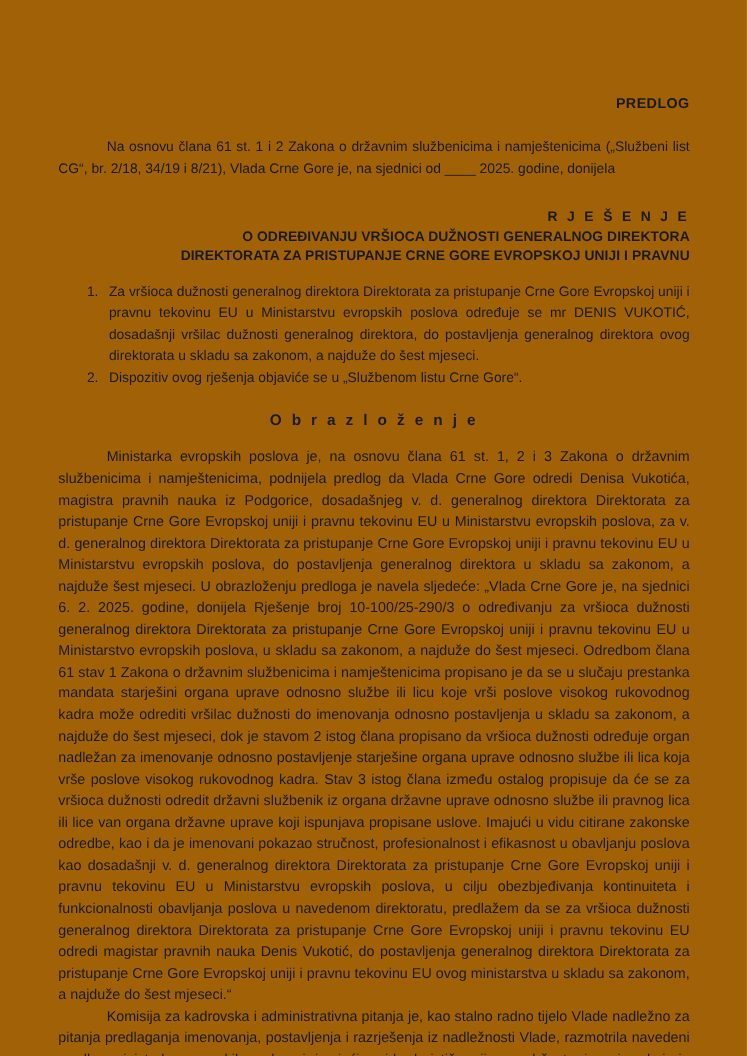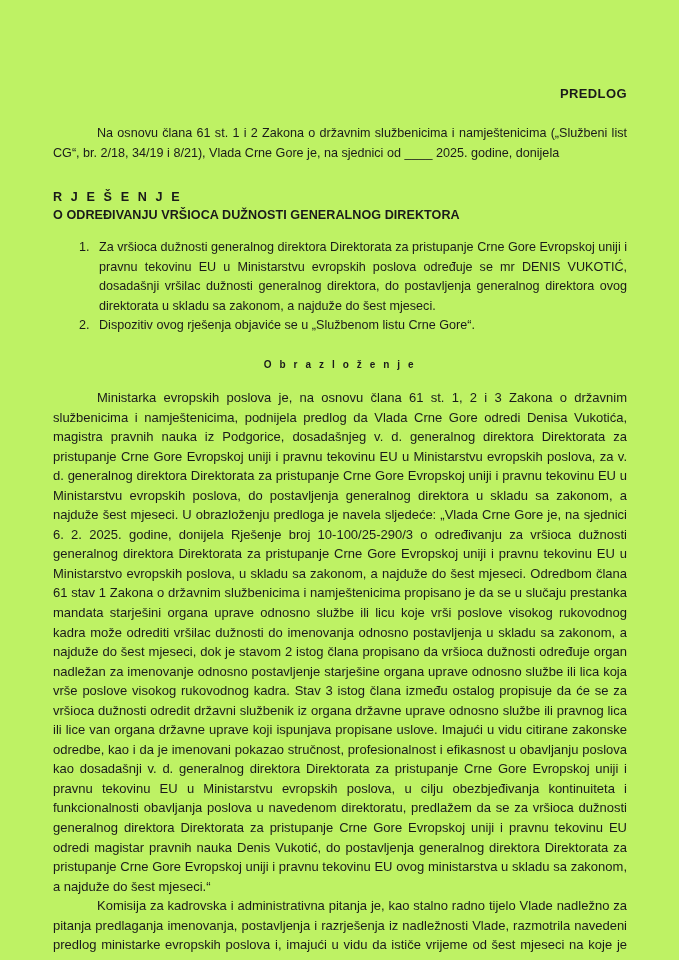--- a/index.html
+++ b/index.html
@@ -13,21 +13,21 @@
     overflow: hidden;
     font-family: "Liberation Sans", sans-serif;
     color: #1a1a1a;
     -webkit-font-smoothing: antialiased;
   }
 
   .page {
     position: relative;
     width: 679px;
     height: 960px;
-    background: #bef264;
+    background: #a16207;
     box-sizing: border-box;
     padding: 0 52px 0 53px;
   }
 
   .spacer-top { height: 86px; }
 
   .doc-label {
     text-align: right;
     font-size: 13px;
     font-weight: bold;
@@ -40,21 +40,21 @@
     margin: 21px 0 14px 0;
     font-size: 12.6px;
     line-height: 20px;
     text-align: justify;
     text-indent: 44px;
     hyphens: none;
   }
 
   .title-block {
     margin: 26px 0 0 0;
-    text-align: left;
+    text-align: right;
     font-weight: bold;
     font-size: 12.6px;
     line-height: 17.5px;
   }
   .title-main {
     letter-spacing: 2.6px;
     display: block;
   }
   .title-sub {
     display: block;
@@ -73,21 +73,21 @@
     padding-left: 6px;
     margin: 0;
   }
   ol.dispositive li + li { margin-top: 0px; }
   .b { font-weight: normal; }
 
   .section-heading {
     margin: 20px 0 0 0;
     text-align: center;
     font-weight: bold;
-    font-size: 10px;
+    font-size: 14px;
     letter-spacing: 2.6px;
     line-height: 17px;
   }
 
   .body-para {
     margin: 15px 0 0 0;
     font-size: 13px;
     line-height: 19.55px;
     text-align: justify;
     text-indent: 44px;
@@ -101,20 +101,21 @@
 
   <div class="spacer-top"></div>
 
   <div class="doc-label">PREDLOG</div>
 
   <p class="preamble">Na osnovu člana 61 st. 1 i 2 Zakona o državnim službenicima i namještenicima („Službeni list CG“, br. 2/18, 34/19 i 8/21), Vlada Crne Gore je, na sjednici od ____ 2025. godine, donijela</p>
 
   <div class="title-block">
     <span class="title-main">R J E Š E N J E</span>
     <span class="title-sub">O ODREĐIVANJU VRŠIOCA DUŽNOSTI GENERALNOG DIREKTORA</span>
+    <span class="title-sub">DIREKTORATA ZA PRISTUPANJE CRNE GORE EVROPSKOJ UNIJI I PRAVNU</span>
   </div>
 
   <ol class="dispositive">
     <li>
       <span>Za vršioca dužnosti generalnog direktora Direktorata za pristupanje Crne Gore Evropskoj uniji i pravnu tekovinu EU u Ministarstvu evropskih poslova određuje se </span><span class="b">mr DENIS VUKOTIĆ</span><span>, dosadašnji vršilac dužnosti generalnog direktora, do postavljenja generalnog direktora ovog direktorata u skladu sa zakonom, a najduže do šest mjeseci.</span>
     </li>
     <li>
       <span>Dispozitiv ovog rješenja objaviće se u „Službenom listu Crne Gore“.</span>
     </li>
   </ol>

